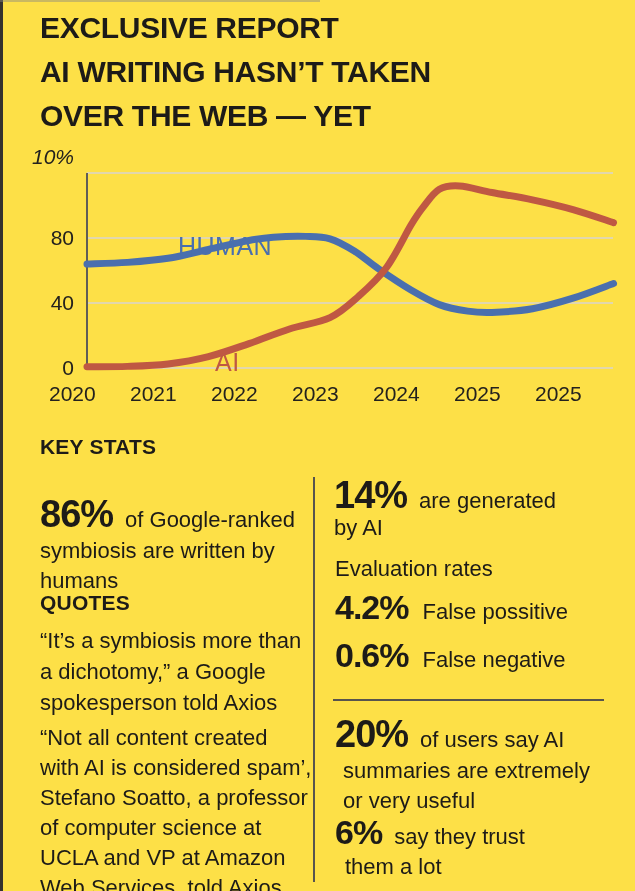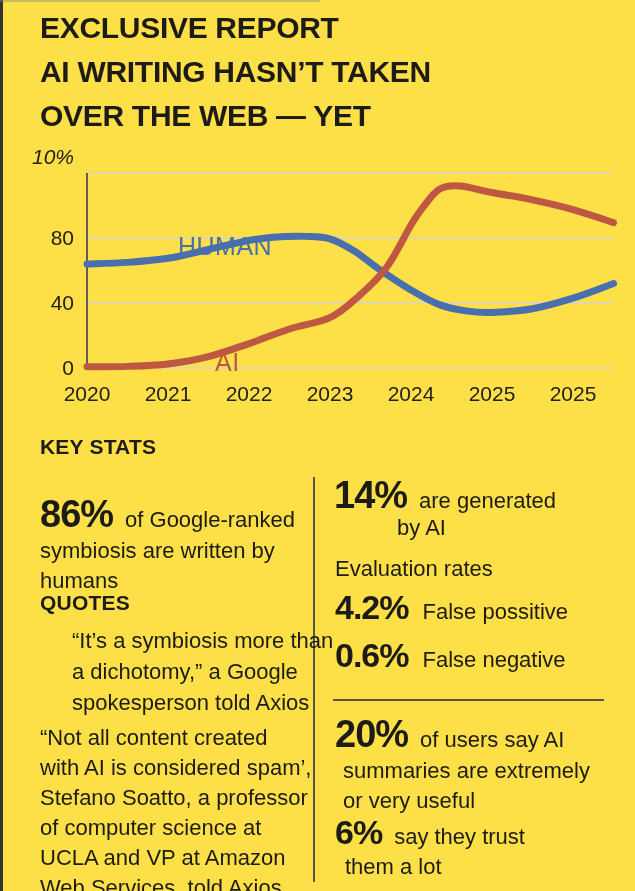--- a/index.html
+++ b/index.html
@@ -14,44 +14,44 @@
   
   .edge-left{left:0;top:0;width:3px;height:891px;background:#35322d;}
   .edge-top{left:0;top:0;width:320px;height:2px;background:#8a8781;opacity:.45;}
 
   
   .title{left:40px;top:6px;font-size:30px;font-weight:bold;line-height:44px;letter-spacing:-0.3px;}
 
   
   #chart-svg{left:0;top:0;}
   .ytick{position:absolute;left:12px;width:62px;text-align:right;font-size:21px;line-height:26px;color:#23211e;}
-  .xtick{position:absolute;top:382px;width:76px;text-align:center;font-size:21px;color:#23211e;}
+  .xtick{position:absolute;top:382px;width:76px;font-size:21px;color:#23211e;}
   .series-label{font-size:25px;font-weight:normal;letter-spacing:0.5px;margin-top:36px;}
   .series-label.human{left:178px;top:196px;}
   .series-label.ai{left:215px;top:312px;}
 
   
   .h-section{font-size:21px;font-weight:bold;letter-spacing:0.2px;}
   .stat-row{display:flex;align-items:baseline;gap:12px;}
   .v-lg{font-size:38px;font-weight:bold;letter-spacing:-1px;}
   .v-md{font-size:34px;font-weight:bold;letter-spacing:-1px;}
   .t{font-size:22px;line-height:30px;}
   .q{font-size:22px;line-height:30px;}
   .vrule{left:313px;top:477px;width:2px;height:405px;background:#57544e;}
   .hrule{left:333px;top:699px;width:271px;height:2px;background:#57544e;}
 
   #key-stats-heading{left:40px;top:435px;}
   #stat86{left:40px;top:493px;}
   #quotes-heading{left:40px;top:591px;}
   #quote1{left:40px;top:625px;}
-  #quote1 .q{line-height:31px;margin-left:32px;}
+  #quote1 .q{line-height:31px;}
   #quote2{left:40px;top:723px;}
 
   #stat14{left:334px;top:474px;}
-  #stat14 .l2{margin-left:63px;margin-top:-4px;}
+  #stat14 .l2{margin-top:-4px;}
   #eval-heading{left:335px;top:556px;font-size:22px;}
   #eval-row-0{left:335px;top:588px;gap:14px;}
   #eval-row-1{left:335px;top:636px;gap:14px;}
   #stat20{left:335px;top:713px;}
   #stat20 .l2{margin-left:8px;}
   #stat6{left:335px;top:813px;}
   #stat6 .l2{margin-left:10px;}
 </style>
 </head>
 <body>

